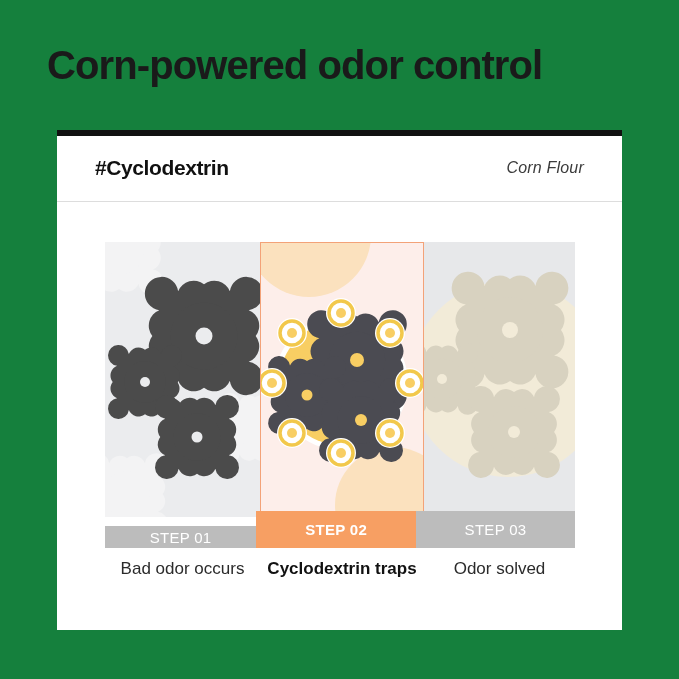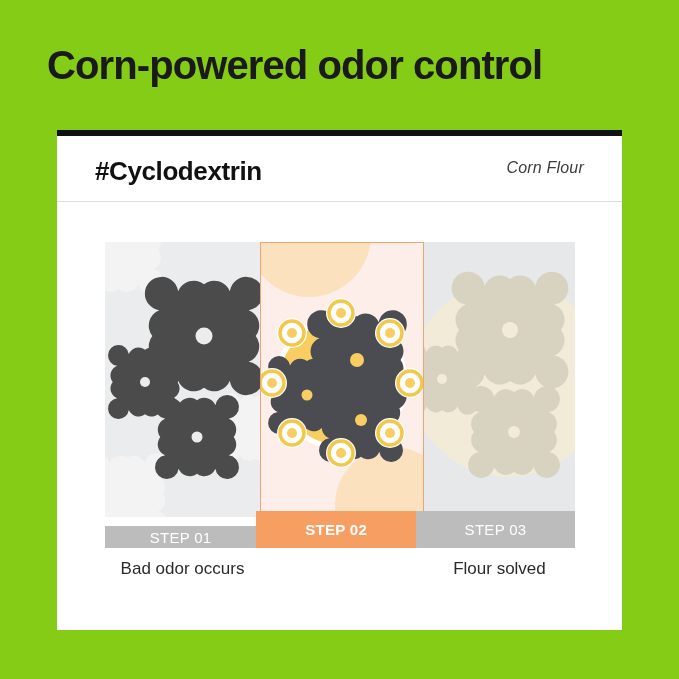--- a/index.html
+++ b/index.html
@@ -2,21 +2,21 @@
 <html><head>
 <meta charset="utf-8">
 <style>
   * { box-sizing: border-box; margin: 0; padding: 0; }
   html, body {
     width: 679px; height: 679px;
     font-family: "Liberation Sans", sans-serif;
     background: #F89B63;
     overflow: hidden;
   }
-  #root { position: relative; width: 679px; height: 679px; background: #84cc16; }
+  #root { position: relative; width: 679px; height: 679px; background: #15803d; }
 
   
   .page-title {
     position: absolute;
     left: 47px; top: 40px;
     width: 600px;
     font-size: 40px;
     font-weight: bold;
     color: #1A1A1A;
     letter-spacing: -0.9px;
@@ -33,21 +33,21 @@
   }
   .card-topbar { position: absolute; left: 0; top: 0; width: 100%; height: 6px; background: #111111; }
 
   .card-header {
     position: absolute; left: 0; top: 6px;
     width: 100%; height: 66px;
     border-bottom: 1px solid #DDDDDD;
   }
   .hash-title {
     position: absolute; left: 38px; top: 20px;
-    font-size: 26px; font-weight: bold; color: #111111;
+    font-size: 21px; font-weight: bold; color: #111111;
     letter-spacing: -0.4px; white-space: nowrap;
   }
   .corn-flour {
     position: absolute; right: 38px; top: 23px;
     font-size: 16px; font-style: italic; color: #3C3C3C;
     letter-spacing: 0.2px; white-space: nowrap;
   }
 
   
   .panels {
@@ -229,18 +229,19 @@
 
     <div class="stepbar">
       <div class="step step-1">STEP 01</div>
       <div class="step step-2">STEP 02</div>
       <div class="step step-3">STEP 03</div>
     </div>
 
     <div class="captions">
       <div class="caption caption-1">Bad odor occurs</div>
       <div class="caption caption-2">
-      </div>
-      <div class="caption caption-3">Flour solved</div>
+        <div>Cyclodextrin traps</div>
+      </div>
+      <div class="caption caption-3">Odor solved</div>
     </div>
 
   </div>
 </div>
 
 </body></html>

